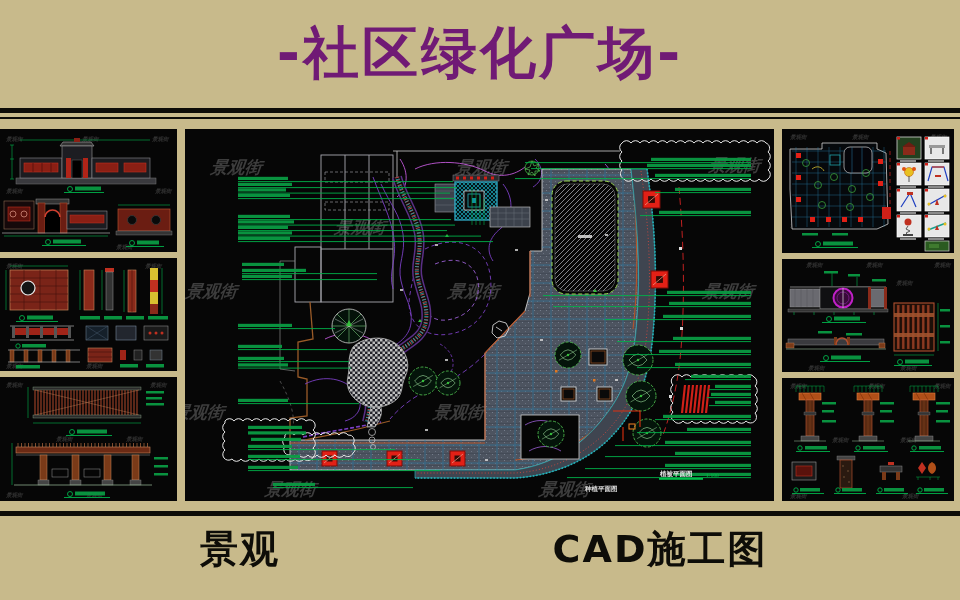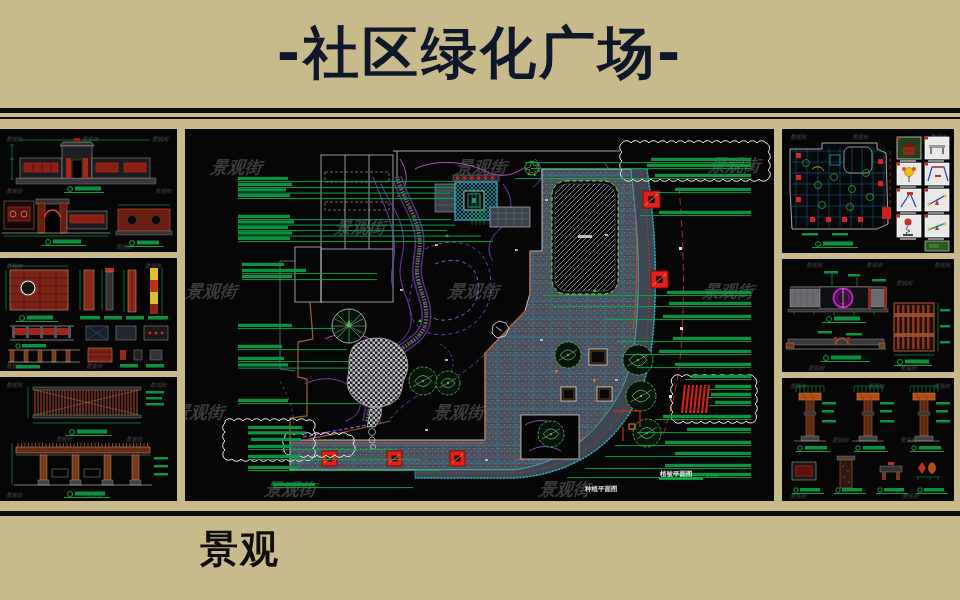--- a/index.html
+++ b/index.html
@@ -1,20 +1,20 @@
 <!DOCTYPE html>
 <html><head>
 <meta charset="utf-8">
 <style>
   html,body{margin:0;padding:0;background:#888;}
   .stage{position:relative;width:960px;height:600px;background:#c8ba8b;overflow:hidden;
          font-family:"DejaVu Sans","Liberation Sans",sans-serif;}
   .abs{position:absolute;}
   .banner-top{left:0;top:0;width:960px;height:108px;display:flex;align-items:center;justify-content:center;}
-  .main-title{font-size:56px;font-weight:900;color:#0f172a;letter-spacing:3px;white-space:nowrap;}
+  .main-title{font-size:56px;font-weight:900;color:#701a75;letter-spacing:3px;white-space:nowrap;}
   .rule{left:0;width:960px;background:#0d0c07;}
   .rule-thick-top{top:108px;height:5px;}
   .rule-thin-top{top:117px;height:2px;}
   .rule-thick-bot{top:511px;height:5px;}
   .panel{background:#060606;overflow:hidden;}
   .panel svg{display:block;}
   .footer-label{font-size:38px;font-weight:900;color:#0e0d08;text-align:center;letter-spacing:2px;}
   .fl-left{left:140px;top:524px;width:200px;}
   .fl-right{left:535px;top:524px;width:250px;}
   text{font-family:"DejaVu Sans","Liberation Sans",sans-serif;}
@@ -1070,14 +1070,15 @@
             <circle class="lbl-ring" cx="138" cy="112" r="2.2"></circle>
             <rect class="lbl-bar" x="142" y="110" width="20" height="3.5"></rect>
             <line class="lbl-ul" x1="134" y1="115.5" x2="166" y2="115.5"></line>
           </g>
     </g>
   </svg>
   </div>
 
   <div class="abs rule rule-thick-bot"></div>
   <div class="abs footer-label fl-left">景观</div>
+  <div class="abs footer-label fl-right">CAD施工图</div>
 
 </div>
 
 </body></html>

